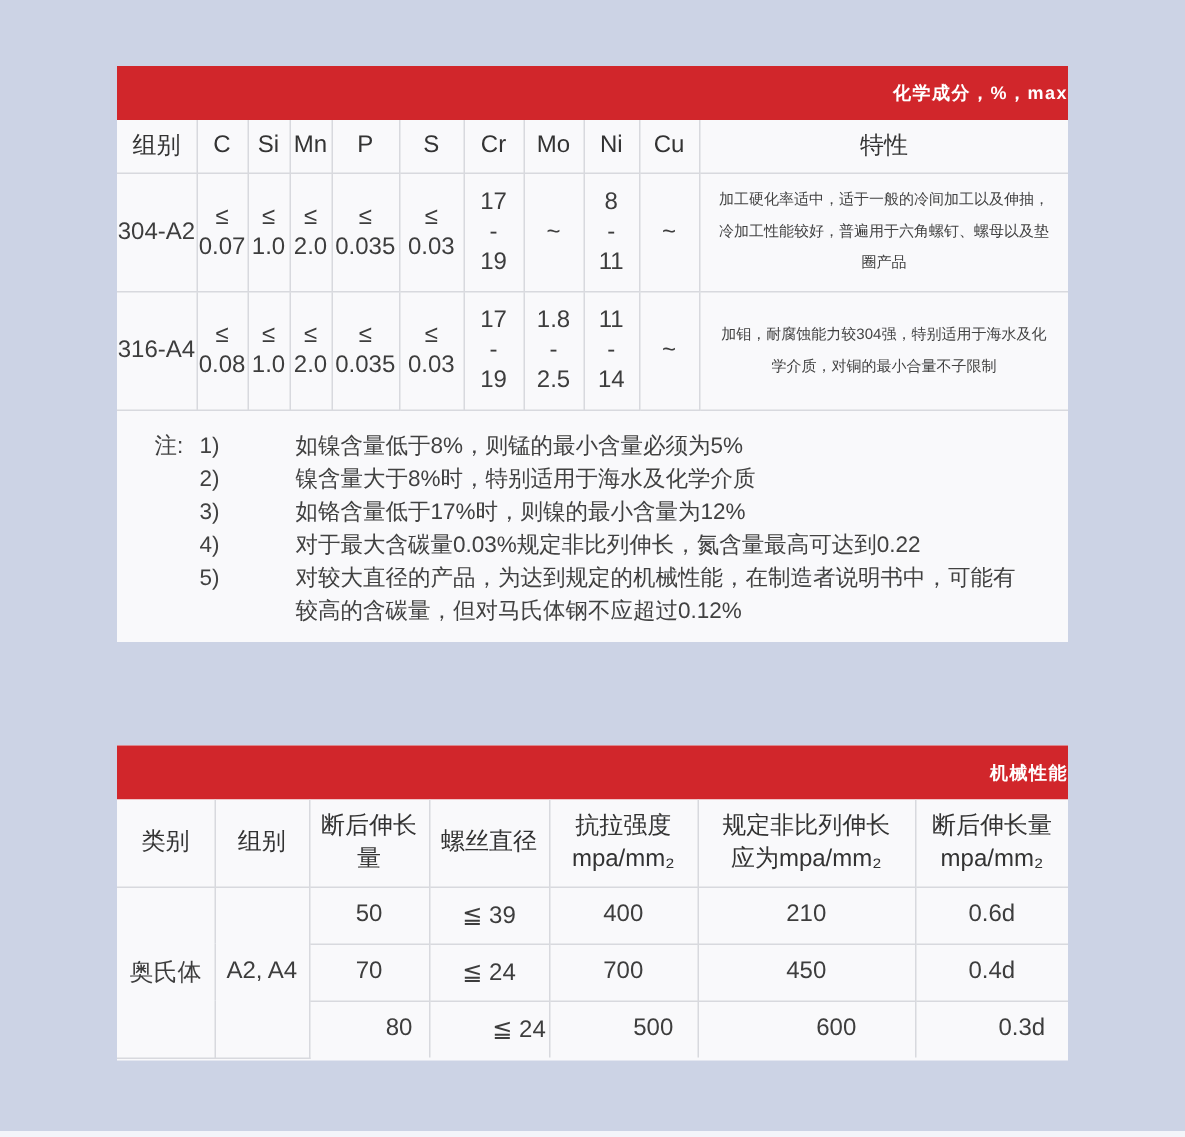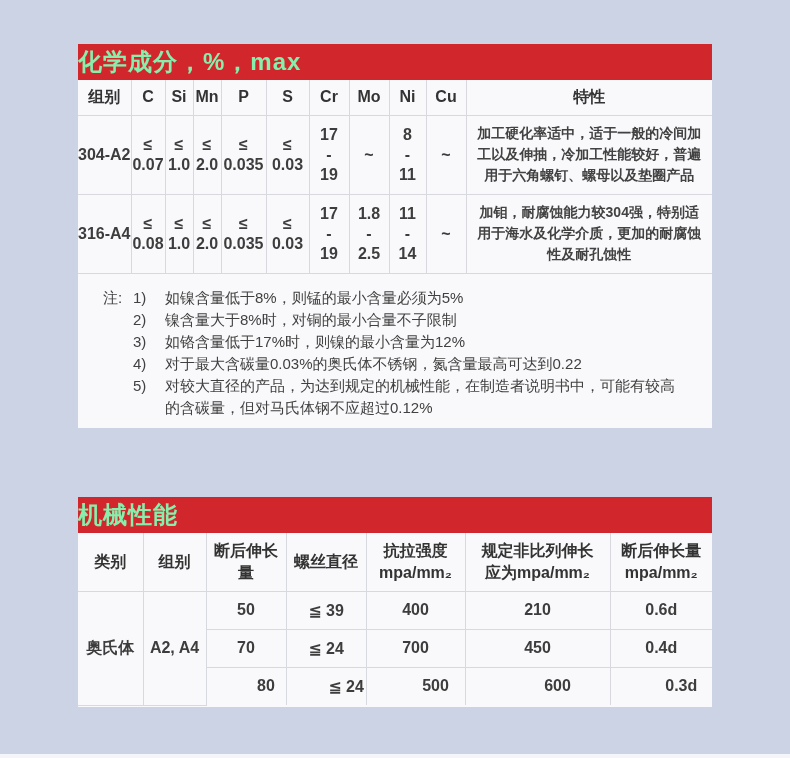--- a/index.html
+++ b/index.html
@@ -16,68 +16,68 @@
     left: 78px;
     width: 634px;
     background: #f9f9fb;
   }
   #chem-panel { top: 44px; height: 384px; }
   #mech-panel { top: 497px; height: 210px; }
   .red-header {
     height: 36px;
     line-height: 36px;
     background: #d1262b;
-    color: #86efac;
-    font-size: 24px;
+    color: #ffffff;
+    font-size: 12px;
     font-weight: bold;
-    text-align: left;
+    text-align: right;
     letter-spacing: 1px;
   }
   table {
     width: 100%;
     border-collapse: collapse;
     table-layout: fixed;
     background: #f9f9fb;
   }
   td, th {
     border: 1px solid #d8d9de;
     text-align: center;
     vertical-align: middle;
-    font-weight: bold;
+    font-weight: normal;
     white-space: pre-line;
     color: #3d3d3d;
   }
   
   tr > td:first-child, tr > th:first-child { border-left: none; }
   tr > td:last-child,  tr > th:last-child  { border-right: none; }
   thead tr:first-child > th { border-top: none; }
 
   
   #chem-table th { height: 35px; font-size: 16px; color: #333; }
   #chem-table td { height: 79px; font-size: 16px; line-height: 1.25; }
   #chem-table td.feature {
-    font-size: 14px;
+    font-size: 10px;
     line-height: 21px;
     padding: 4px 10px;
     color: #424242;
   }
   #chem-table tbody tr:last-child > td { border-bottom: 1px solid #d8d9de; }
 
   
   .notes {
     padding: 13px 24px 0 25px;
     font-size: 15px;
     color: #414141;
   }
   .notes-row { display: flex; }
   .note-label { width: 30px; flex: none; line-height: 22px; }
   .notes-list { flex: 1; }
   .note-item { display: flex; line-height: 22px; }
   .note-num { width: 32px; flex: none; }
-  .note-text { flex: 1; }
+  .note-text { flex: 1; margin-left: 32px; }
 
   
   #mech-table th { height: 58px; font-size: 16px; line-height: 22px; color: #333; }
   #mech-table td { height: 38px; font-size: 16px; margin-left: 11px; }
   #mech-table tbody tr:last-child > td { border-bottom: none; padding-left: 40px; }
 
   .bottom-strip {
     position: absolute;
     left: 0; bottom: 0;
     width: 790px; height: 4px;
@@ -157,44 +157,44 @@
         <td>17
 -
 19</td>
         <td>1.8
 -
 2.5</td>
         <td>11
 -
 14</td>
         <td>~</td>
-        <td class="feature">加钼，耐腐蚀能力较304强，特别适用于海水及化学介质，更加的耐腐蚀性及耐孔蚀性</td>
+        <td class="feature">加钼，耐腐蚀能力较304强，特别适用于海水及化学介质，对铜的最小合量不子限制</td>
       </tr>
     </tbody>
   </table>
 
   <div class="notes">
     <div class="notes-row">
       <div class="note-label">注:</div>
       <div class="notes-list">
         <div class="note-item">
           <span class="note-num">1)</span>
           <span class="note-text">如镍含量低于8%，则锰的最小含量必须为5%</span>
         </div>
         <div class="note-item">
           <span class="note-num">2)</span>
-          <span class="note-text">镍含量大于8%时，对铜的最小合量不子限制</span>
+          <span class="note-text">镍含量大于8%时，特别适用于海水及化学介质</span>
         </div>
         <div class="note-item">
           <span class="note-num">3)</span>
           <span class="note-text">如铬含量低于17%时，则镍的最小含量为12%</span>
         </div>
         <div class="note-item">
           <span class="note-num">4)</span>
-          <span class="note-text">对于最大含碳量0.03%的奥氏体不锈钢，氮含量最高可达到0.22</span>
+          <span class="note-text">对于最大含碳量0.03%规定非比列伸长，氮含量最高可达到0.22</span>
         </div>
         <div class="note-item">
           <span class="note-num">5)</span>
           <span class="note-text">对较大直径的产品，为达到规定的机械性能，在制造者说明书中，可能有较高的含碳量，但对马氏体钢不应超过0.12%</span>
         </div>
       </div>
     </div>
   </div>
 </div>
 

